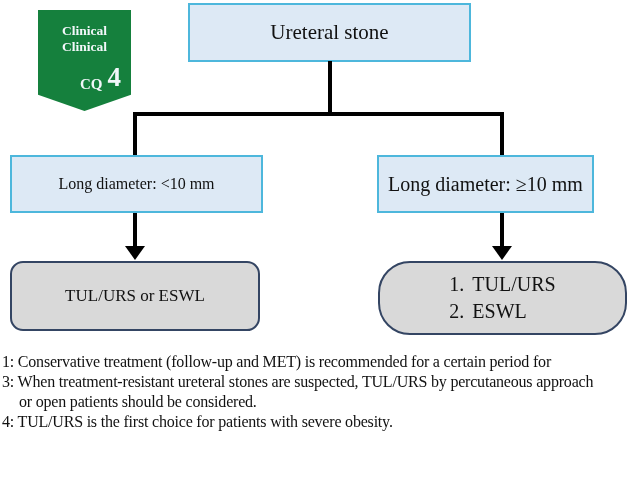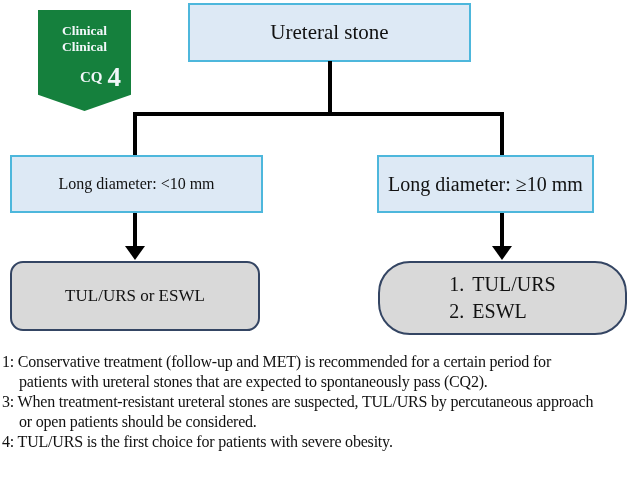--- a/index.html
+++ b/index.html
@@ -32,21 +32,21 @@
   .badge-title {
     padding-top: 13px;
     font-size: 13.5px;
     font-weight: bold;
     line-height: 16px;
   }
   .badge-cq {
     margin-top: 7px;
     display: flex;
     justify-content: center;
-    align-items: center;
+    align-items: flex-end;
     gap: 5px;
     margin-left: 32px;
   }
   .badge-cq .cq-prefix {
     font-size: 15px;
     font-weight: bold;
   }
   .badge-cq .cq-number {
     font-size: 27px;
     font-weight: bold;
@@ -202,19 +202,18 @@
         <span class="num">1.</span><span>TUL/URS</span>
       </div>
       <div>
         <span class="num">2.</span><span>ESWL</span>
       </div>
     </div>
   </div>
 
   <div class="footnotes">
     <div class="fn-line">1: Conservative treatment (follow-up and MET) is recommended for a certain period for</div>
-    <div class="fn-line cont">patients with ureteral stones that are expected to spontaneously pass (CQ2).</div>
     <div class="fn-line">3: When treatment-resistant ureteral stones are suspected, TUL/URS by percutaneous approach</div>
     <div class="fn-line cont">or open patients should be considered.</div>
     <div class="fn-line">4: TUL/URS is the first choice for patients with severe obesity.</div>
   </div>
 
 </div>
 
 </body></html>

